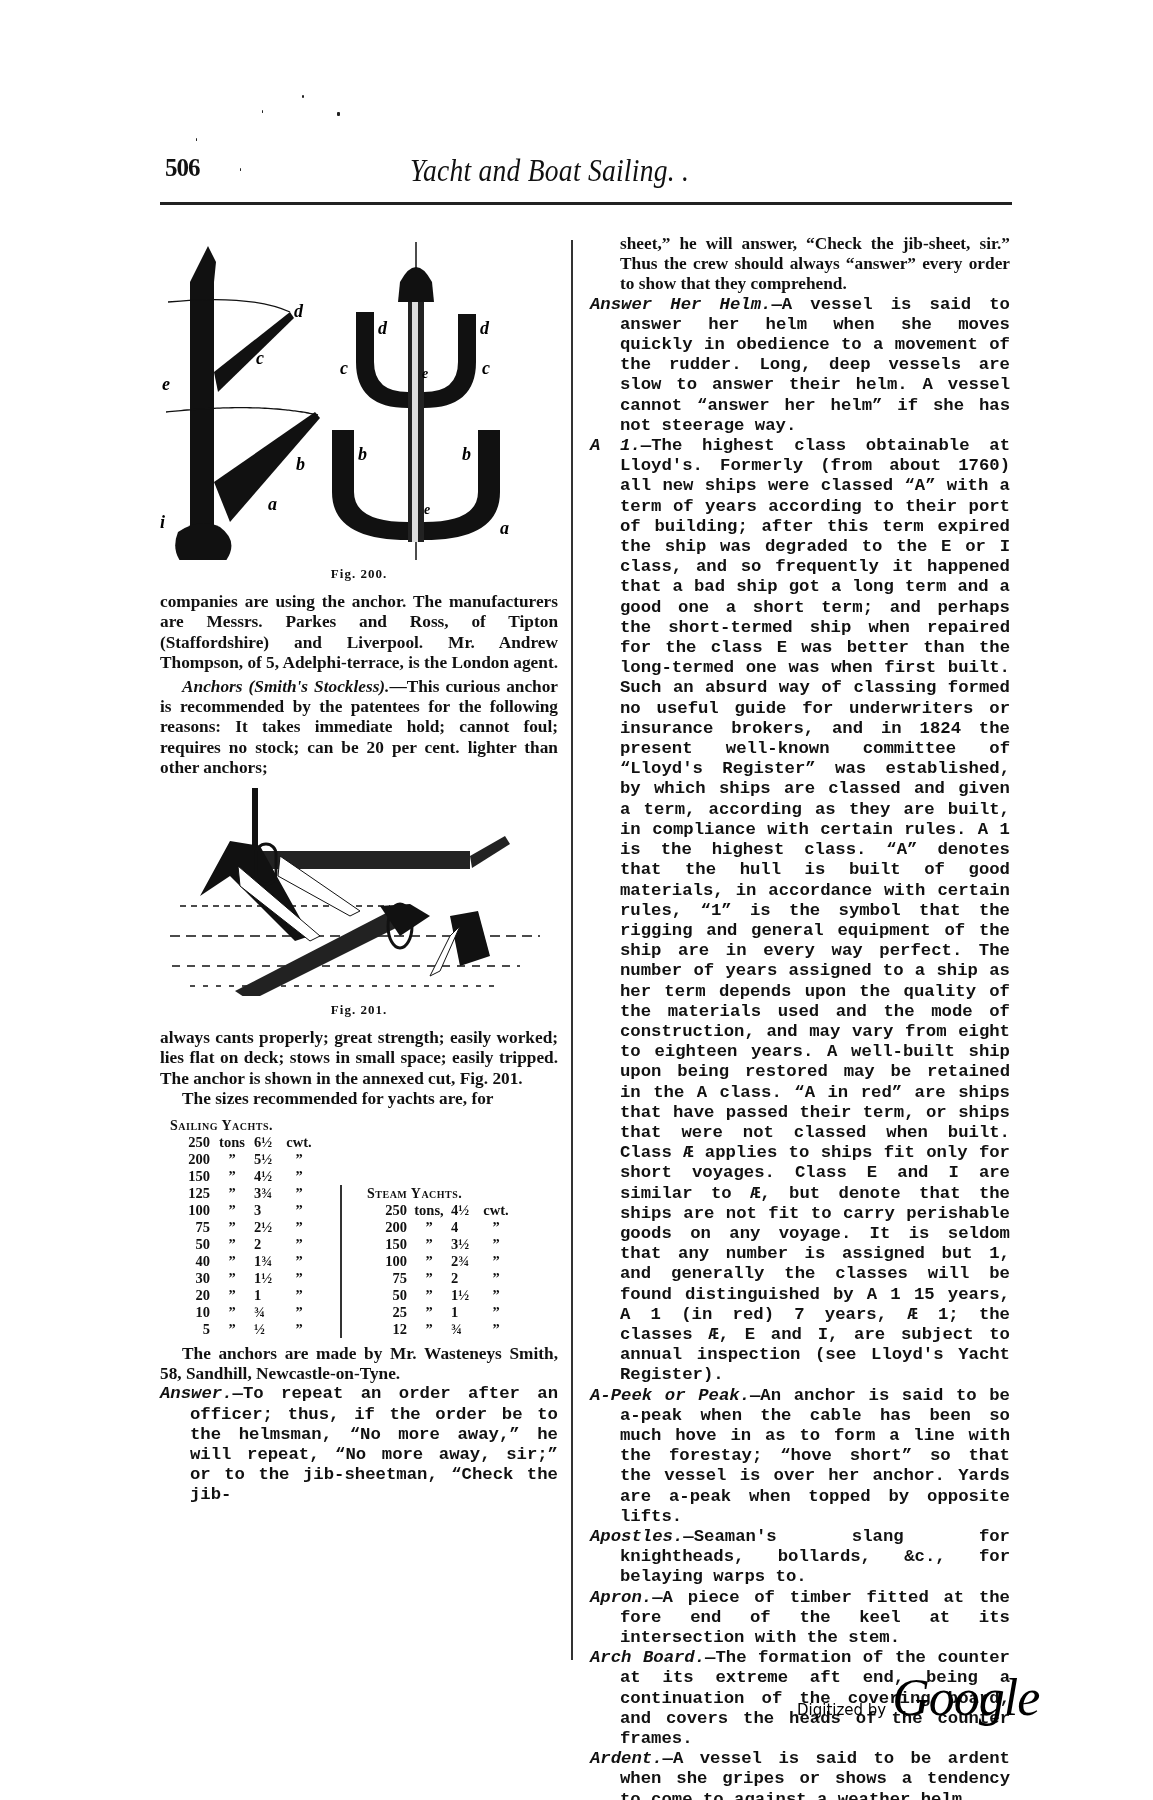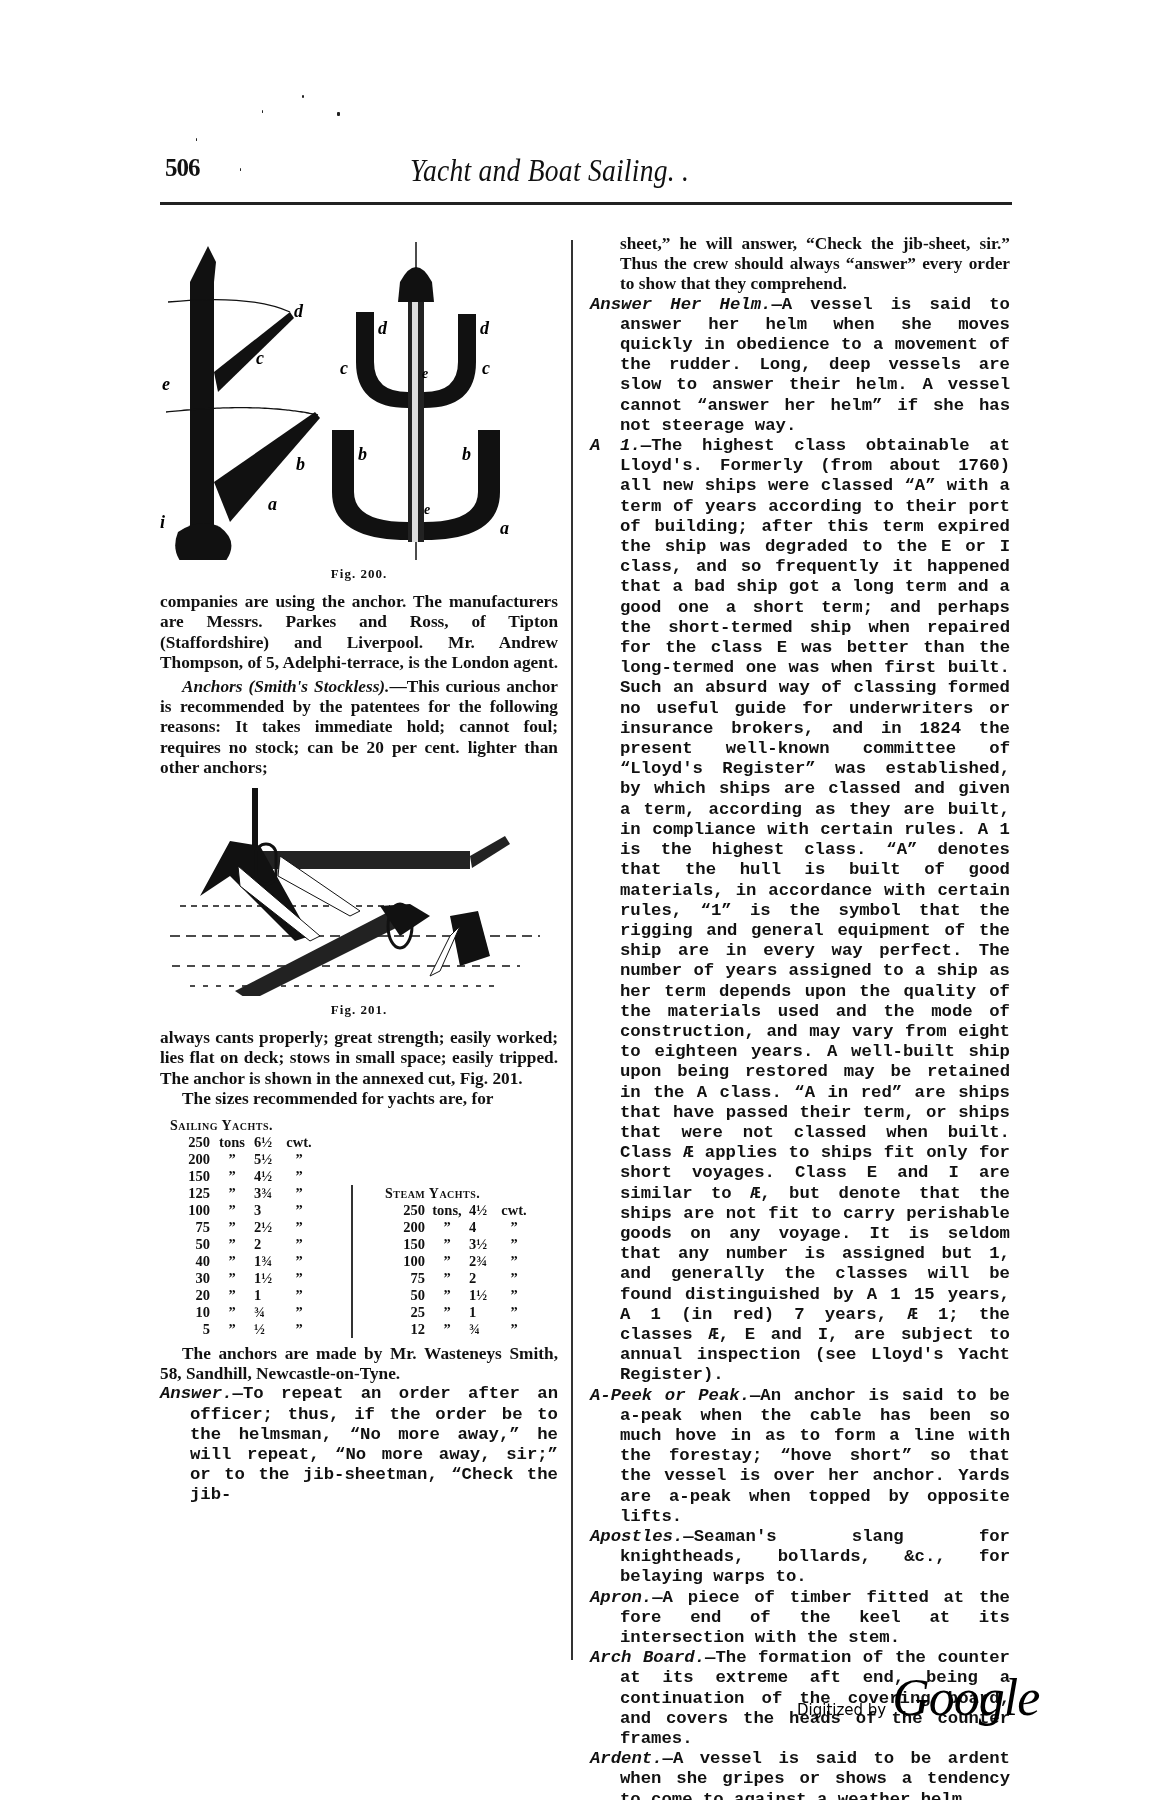--- a/index.html
+++ b/index.html
@@ -17,21 +17,21 @@
   .divider { position:absolute; left:571px; top:240px; width:2px; height:1420px; background:#333; }
   p { margin:0; }
   .indent { text-indent:22px; }
   .entry { padding-left:30px; text-indent:-30px; margin-top:0;font-family:Liberation Mono, monospace; }
   .term { font-style:italic; }
   .fig { position:relative; margin:8px 0 4px; }
   .figcap { text-align:center; font-size:13px; letter-spacing:1px; margin:4px 0 8px; }
   .tables { display:flex; margin:8px 0 6px; position:relative;align-items:flex-end; }
   .tbl { font-size:14.5px; line-height:17px; }
   .tbl.sail { width:170px; padding-left:10px; }
-  .tbl.steam { padding-left:32px; border-left:2px solid #333; margin-left:11px; }
+  .tbl.steam { padding-left:25px; border-left:2px solid #333; margin-left:0; }
   .tbl-head { font-variant:small-caps; font-size:14px; letter-spacing:0.5px; }
   .row { display:flex; }
   .c1 { width:40px; text-align:right; }
   .c2 { width:44px; text-align:center; }
   .c3 { width:30px; text-align:left; }
   .c4 { width:30px; text-align:center; }
   .watermark { position:absolute; left:797px; top:1668px; color:#000000; display:flex; align-items:baseline; }
   .wm-small { font-family:"DejaVu Sans",sans-serif; font-size:15px; margin-right:6px; }
   .wm-big { font-family:"Liberation Serif",serif; font-size:52px; letter-spacing:-1px;font-style:italic; }
 </style>

